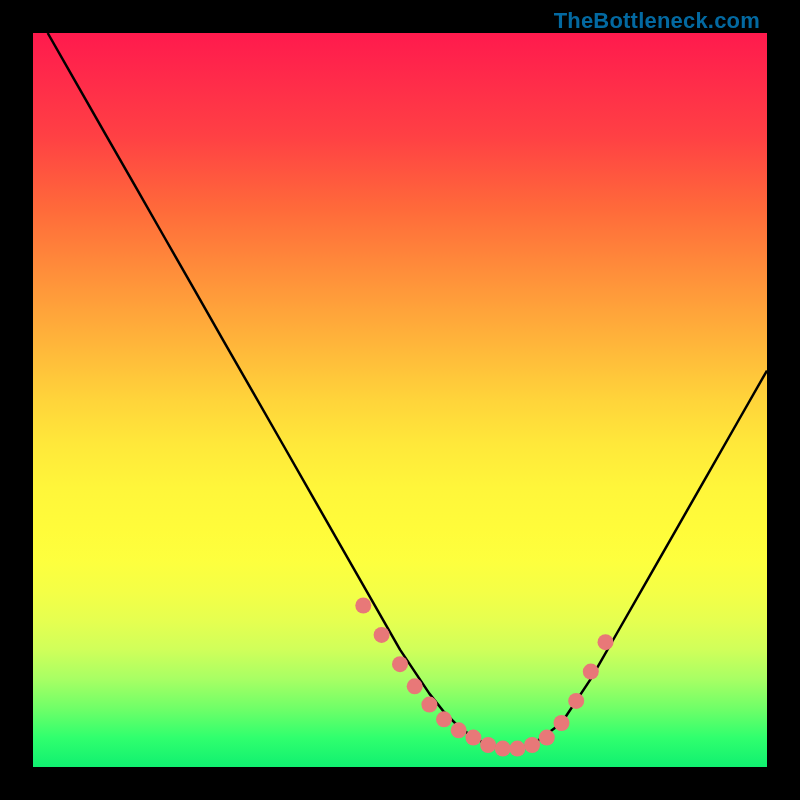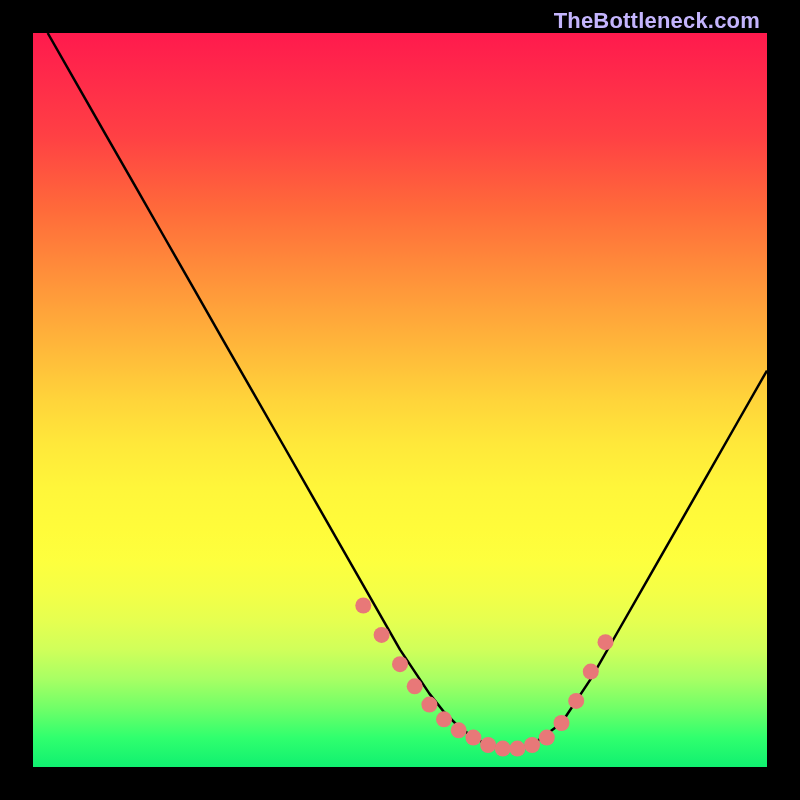--- a/index.html
+++ b/index.html
@@ -43,21 +43,21 @@
       #10f070 100%
     );
   }
   .watermark {
     position: absolute;
     top: 8px;
     right: 40px;
     font-family: Arial, Helvetica, sans-serif;
     font-size: 22px;
     font-weight: 600;
-    color: #c4b5fd;
+    color: #0369a1;
     letter-spacing: 0.2px;
     z-index: 10;
   }
   svg.overlay {
     position: absolute;
     left: 0;
     top: 0;
     width: 800px;
     height: 800px;
     z-index: 5;

